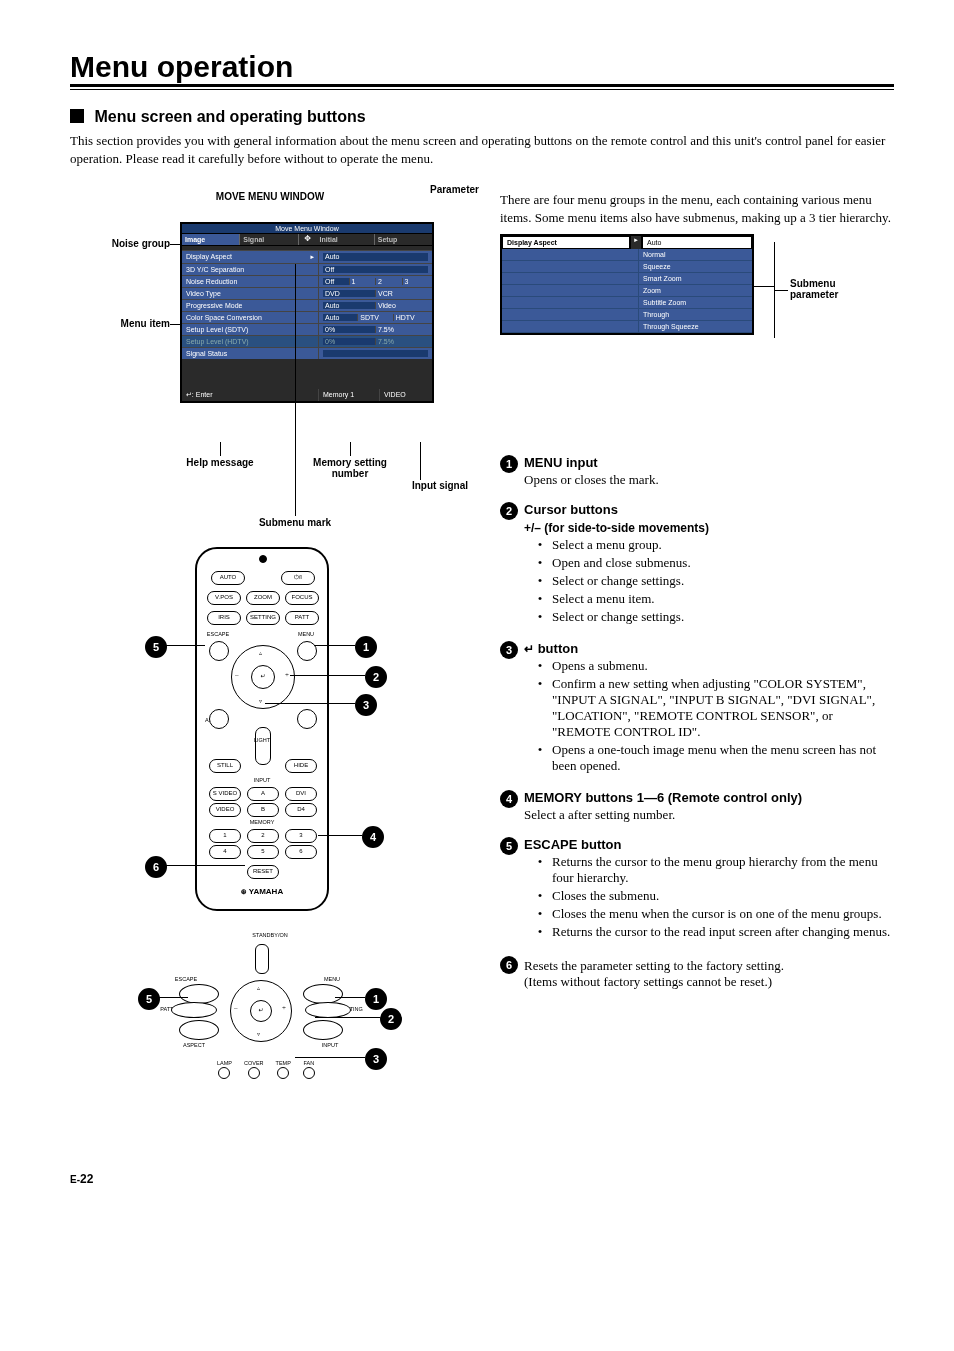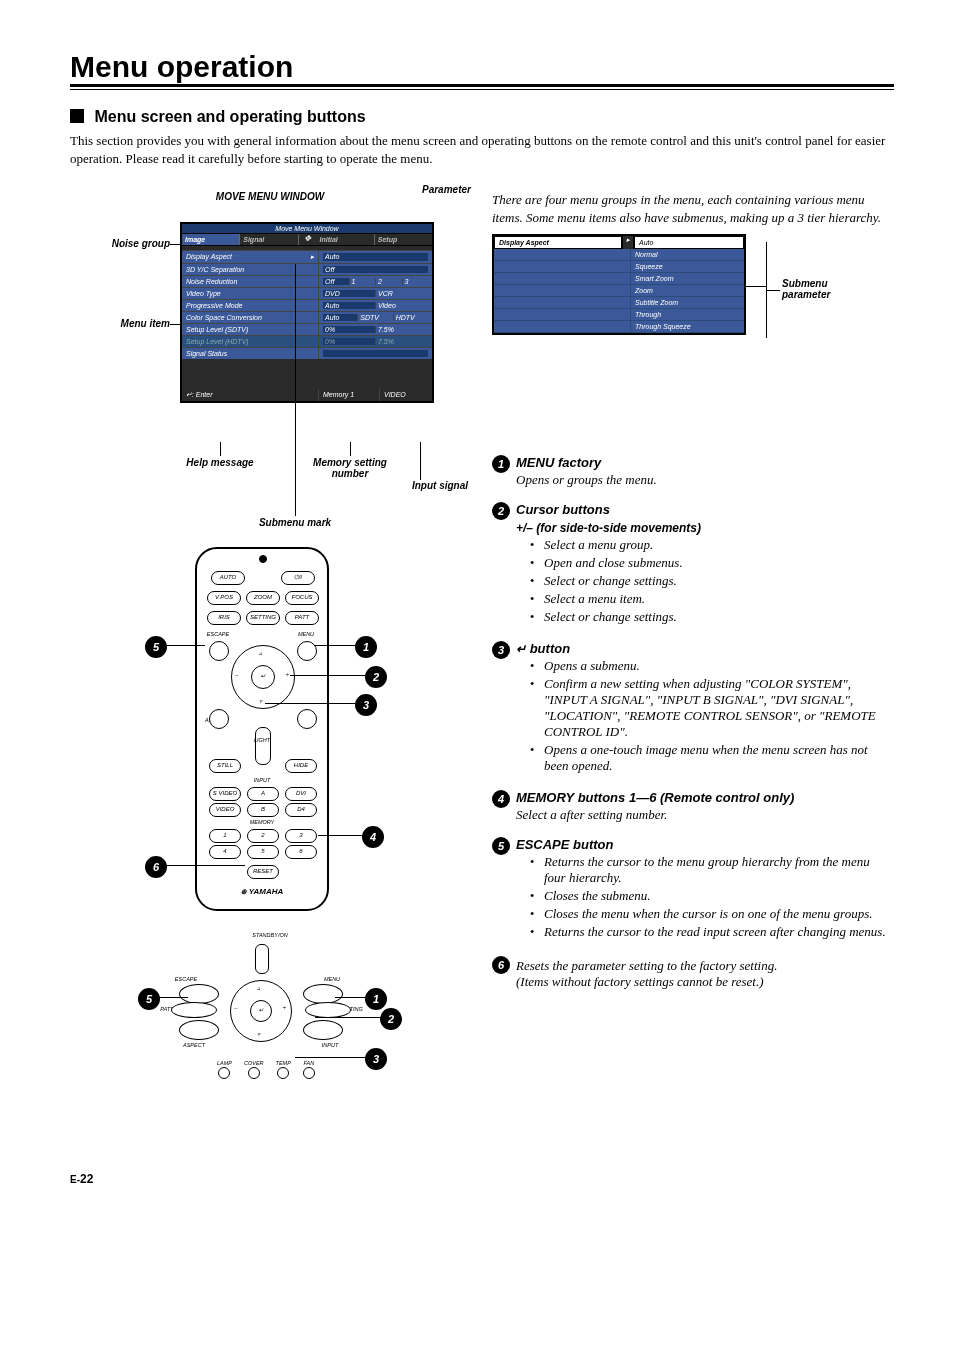--- a/index.html
+++ b/index.html
@@ -24,21 +24,21 @@
     font-family: Arial, Helvetica, sans-serif;
     font-size: 16px;
     font-weight: bold;
     margin-bottom: 6px;
   }
   .subhead .square {
     display:inline-block; width:14px; height:14px; background:#000;
     vertical-align:-1px; margin-right:6px;
   }
   .intro { font-size:13px; line-height:1.35; margin-bottom:24px; }
-  .columns { display:flex; gap:22px;font-style:italic; }
+  .columns { display:flex; gap:30px; }
   .col-left { width:400px; flex-shrink:0;}
   .col-right { flex:1; }
   .label-sm { font-family:Arial,sans-serif; font-size:10px; font-weight:bold;}
 
   
   .menu-diagram { position:relative; width:400px; height:330px; }
   .menu-box { position:absolute; left:110px; top:20px; width:250px; border:2px solid #000; background:#fff;}
   .menu-titlebar { background:#1a3a6e; color:#fff; font-family:Arial; font-size:7px; text-align:center;
     padding:1px 0; border-bottom:1px solid #000;}
   .tabrow { display:flex; border-bottom:1px solid #000;}
@@ -118,21 +118,21 @@
 </head>
 <body>
 
 <h1>Menu operation</h1>
 <div class="thinrule"></div>
 
 <div class="subhead">
   <span class="square"></span>
   <span>Menu screen and operating buttons</span>
 </div>
-<div class="intro">This section provides you with general information about the menu screen and operating buttons on the remote control and this unit's control panel for easier operation. Please read it carefully before starting to operate the menu.</div>
+<div class="intro">This section provides you with general information about the menu screen and operating buttons on the remote control and this unit's control panel for easier operation. Please read it carefully before without to operate the menu.</div>
 
 <div class="columns">
 
   <div class="col-left">
     <div style="text-align:center;" class="label-sm">MOVE MENU WINDOW</div>
 
     <div class="menu-diagram">
 
       <div class="ptr-label" style="left:0; top:36px; width:100px;">Noise group</div>
       <div style="position:absolute;left:100px;top:42px;width:10px;height:1px;background:#000;"></div>
@@ -417,22 +417,22 @@
       <div style="position:absolute;left:274px;top:56px;width:14px;border-top:1px solid #000;"></div>
       <div class="label-sm" style="position:absolute; left:290px; top:44px; line-height:1.1;">Submenu parameter</div>
     </div>
 
     <div class="label-sm" style="position:relative; left:-70px; top:-180px; width:70px;">Parameter</div>
 
     <div class="desc" id="desc-list" style="margin-top:80px;">
         <div class="row">
           <div class="num">1</div>
           <div class="content">
-            <div class="title">MENU factory</div>
-            <div class="body">Opens or groups the menu.</div>
+            <div class="title">MENU input</div>
+            <div class="body">Opens or closes the mark.</div>
           </div>
         </div>
         <div class="row">
           <div class="num">2</div>
           <div class="content">
             <div class="title">Cursor buttons</div>
             <div class="subt">+/– (for side-to-side movements)</div>
             <ul>
               <li>Select a menu group.</li>
               <li>Open and close submenus.</li>

